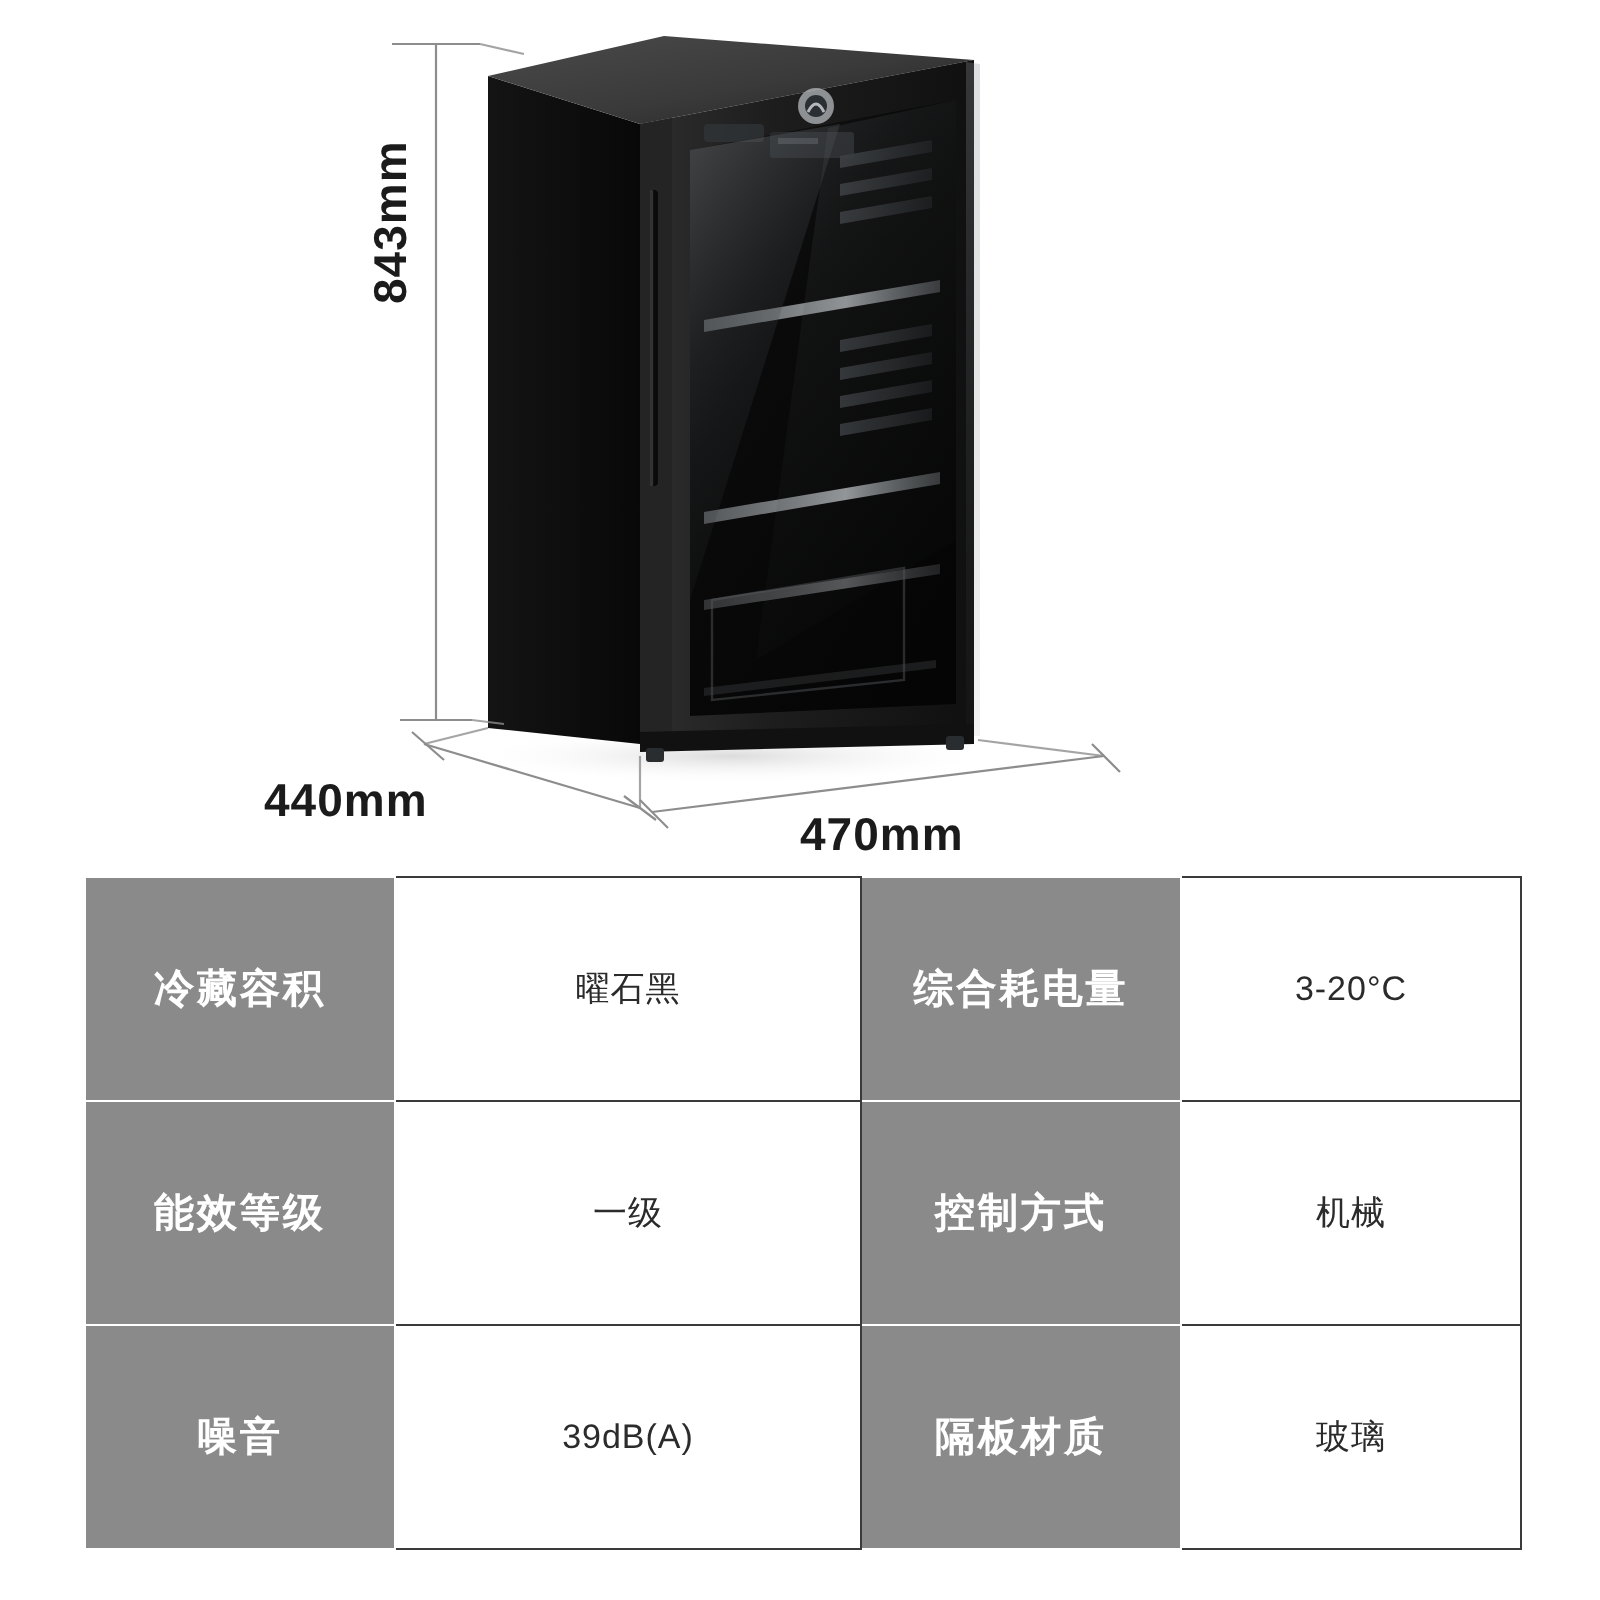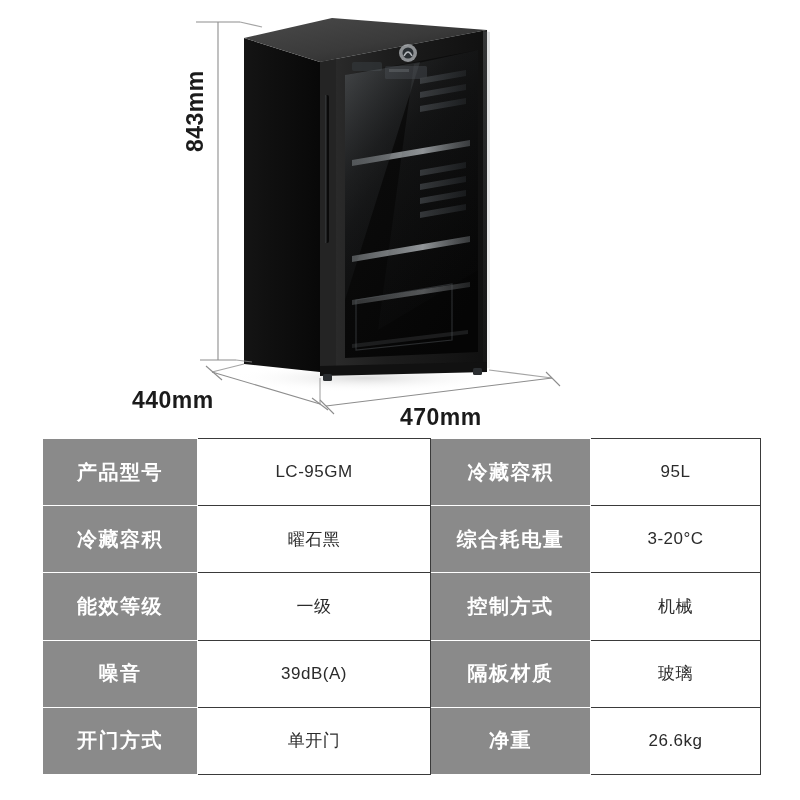--- a/index.html
+++ b/index.html
@@ -236,44 +236,32 @@
 <div class="dim-label" id="dim-width-label">470mm</div>
 
 <table id="spec-table">
   <colgroup>
     <col class="col-l1">
       <col class="col-v1">
       <col class="col-l2">
       <col class="col-v2">
   </colgroup>
   <tbody id="spec-tbody">
-      <tr>
-        <td class="cell-label">产品型号</td>
-        <td class="cell-value">LC-95GM</td>
-        <td class="cell-label">冷藏容积</td>
-        <td class="cell-value">95L</td>
-      </tr>
       <tr>
         <td class="cell-label">冷藏容积</td>
         <td class="cell-value">曜石黑</td>
         <td class="cell-label">综合耗电量</td>
         <td class="cell-value">3-20°C</td>
       </tr>
       <tr>
         <td class="cell-label">能效等级</td>
         <td class="cell-value">一级</td>
         <td class="cell-label">控制方式</td>
         <td class="cell-value">机械</td>
       </tr>
       <tr>
         <td class="cell-label">噪音</td>
         <td class="cell-value">39dB(A)</td>
         <td class="cell-label">隔板材质</td>
         <td class="cell-value">玻璃</td>
       </tr>
-      <tr>
-        <td class="cell-label">开门方式</td>
-        <td class="cell-value">单开门</td>
-        <td class="cell-label">净重</td>
-        <td class="cell-value">26.6kg</td>
-      </tr>
     </tbody>
 </table>
 
 </body></html>

